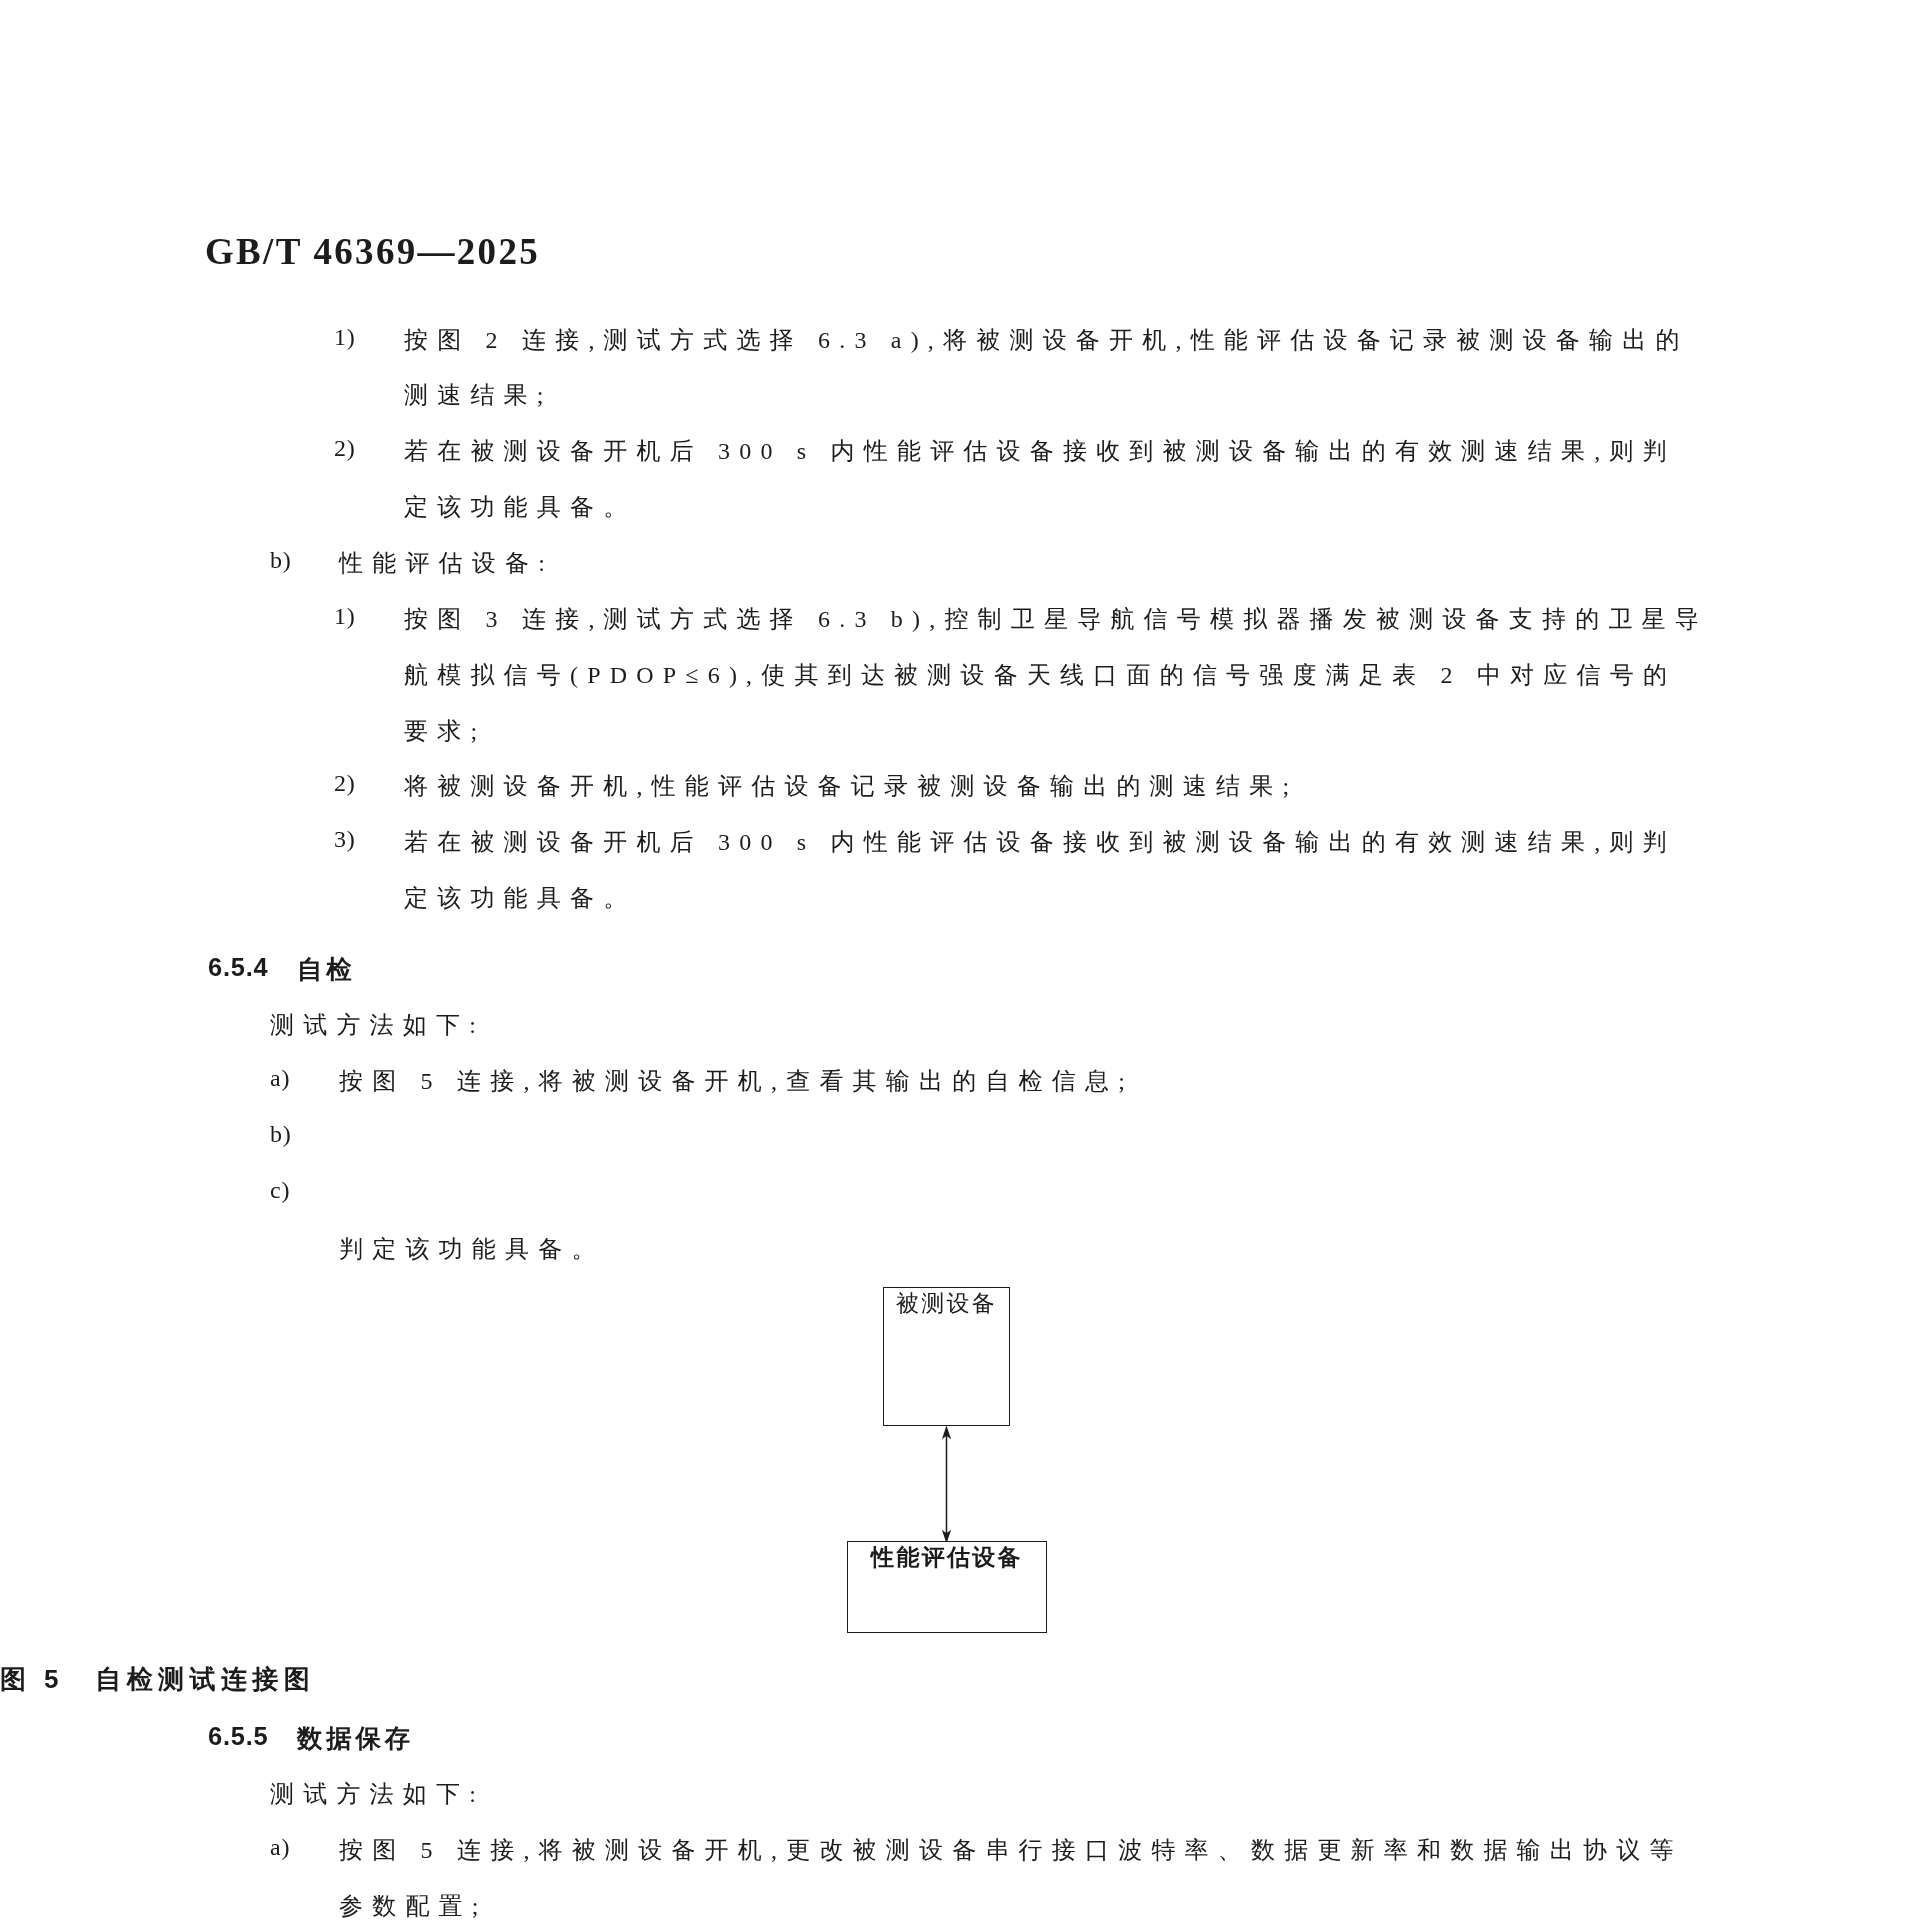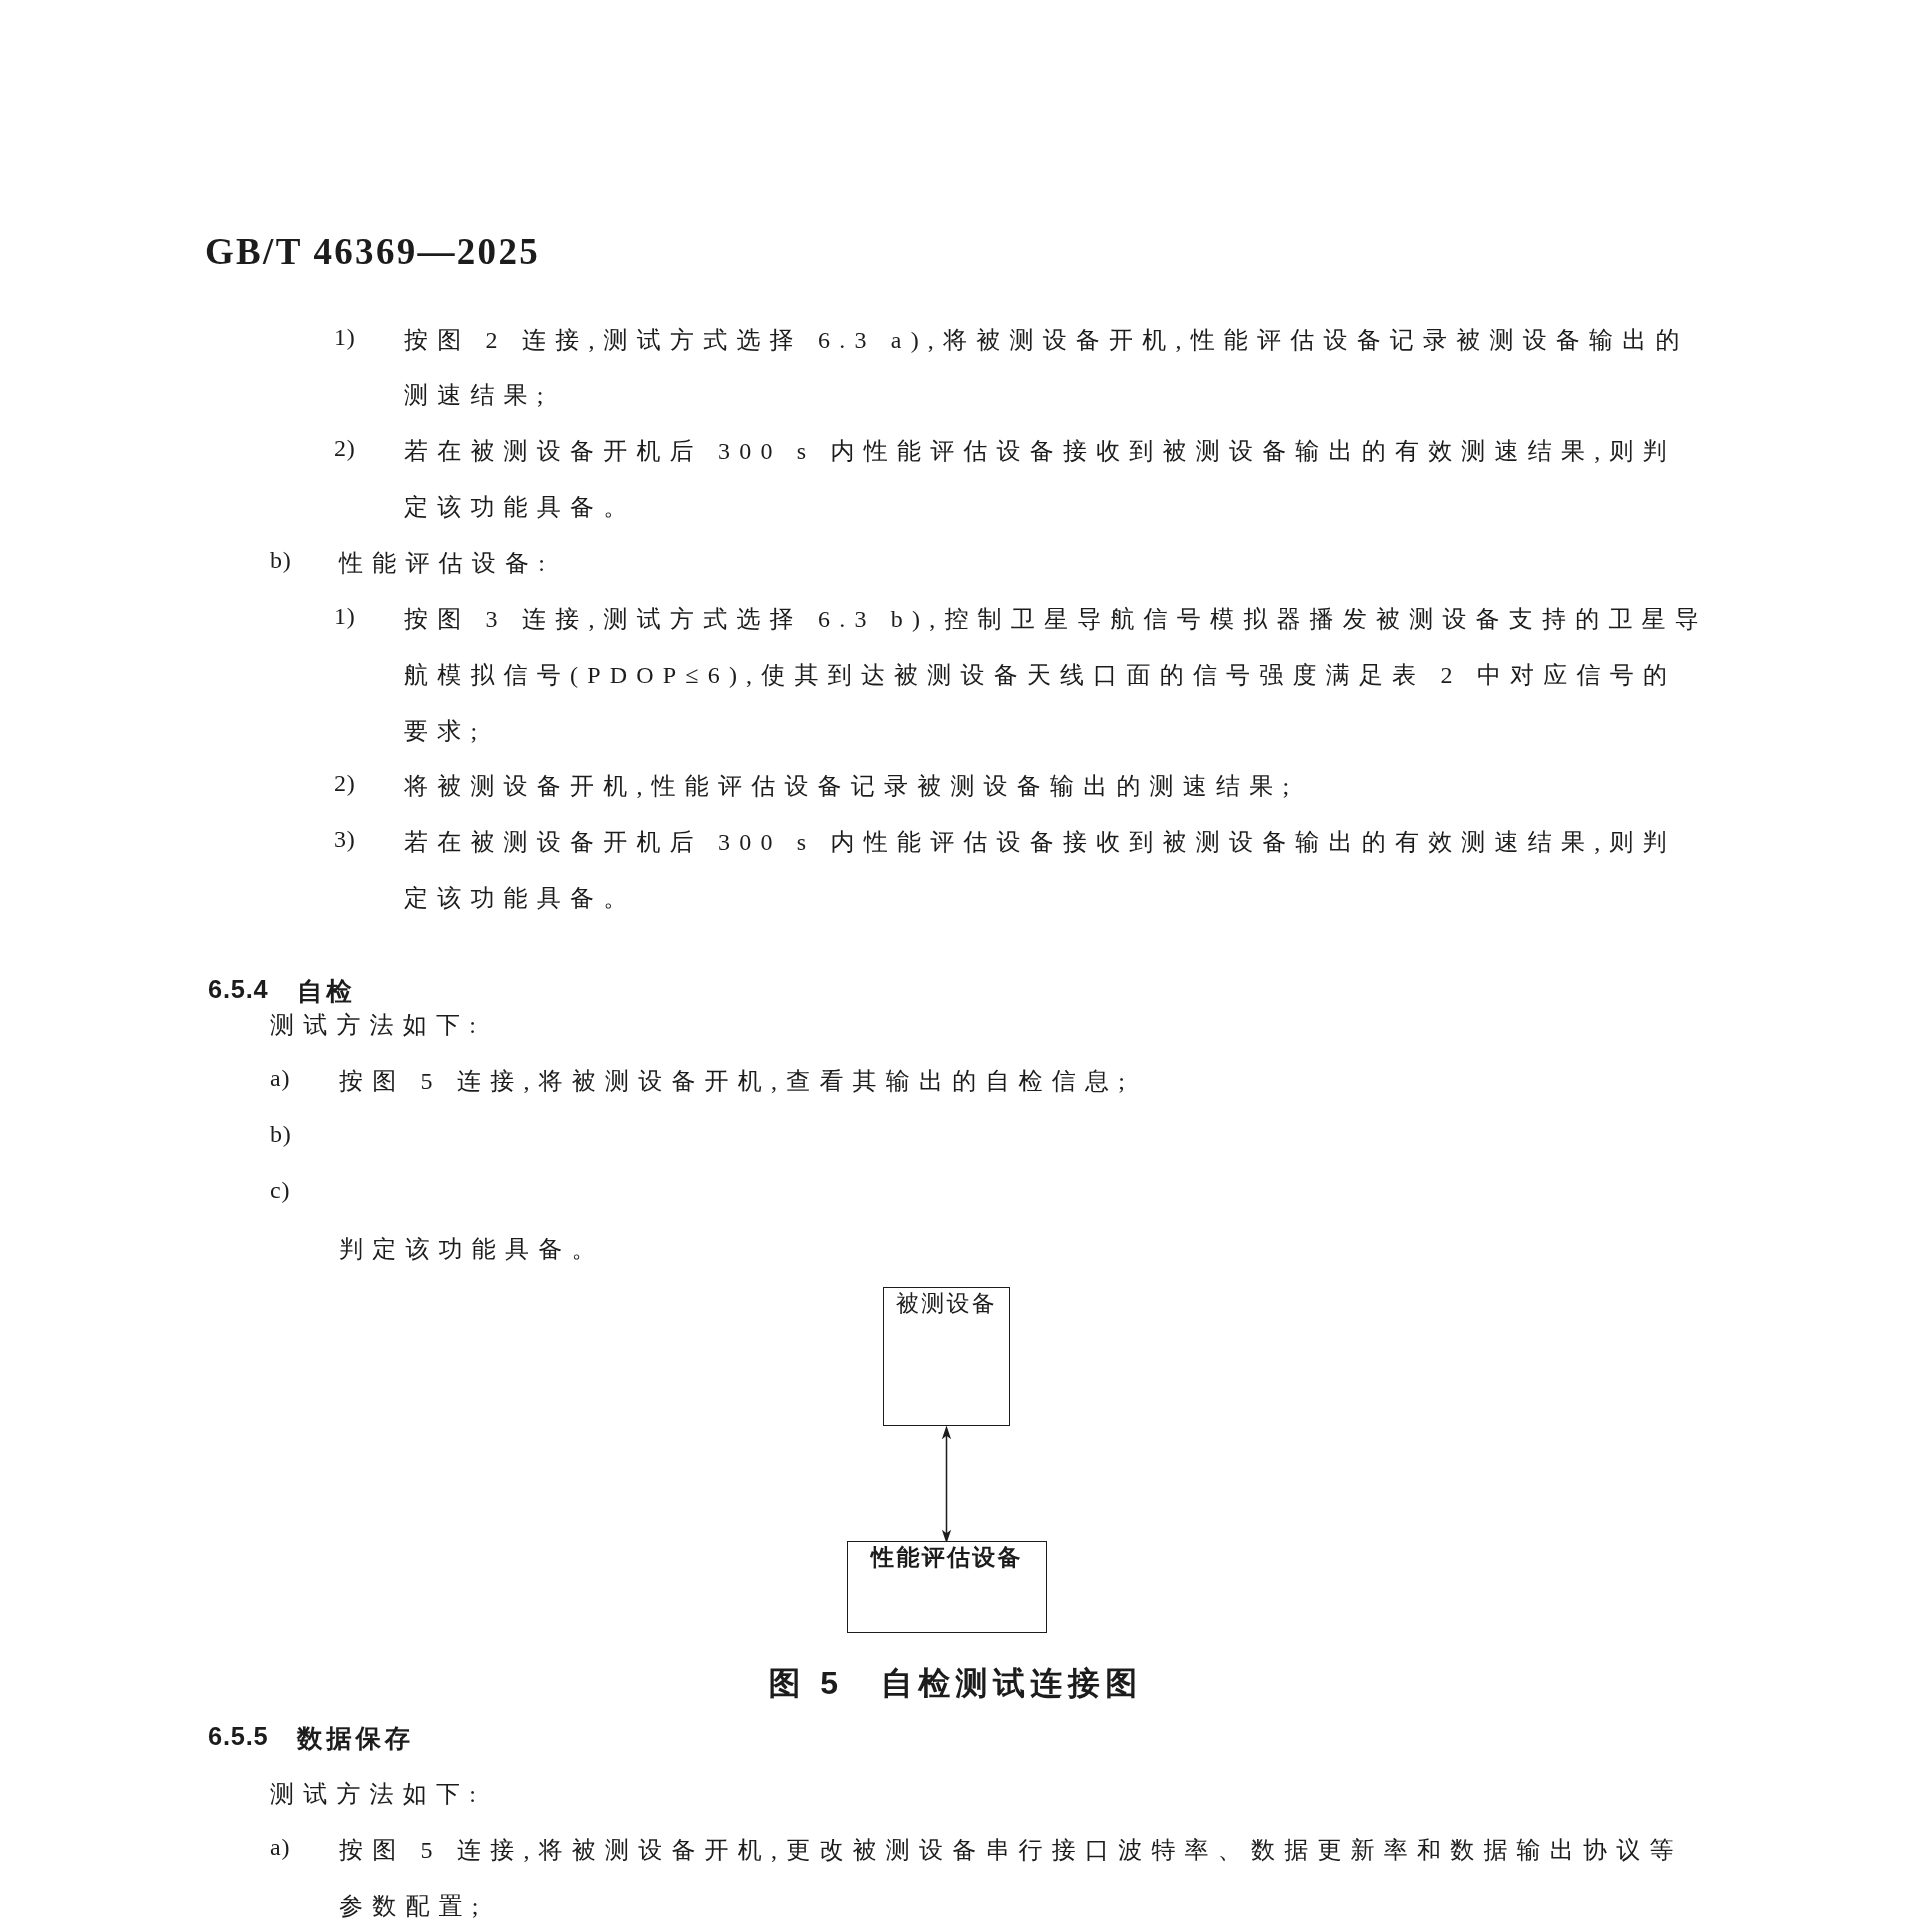--- a/index.html
+++ b/index.html
@@ -51,24 +51,23 @@
     box-sizing:border-box;
   }
   .fig-box-top{left:883px;top:1287px;width:127px;height:139px;}
   .fig-box-bottom{left:847px;top:1541px;width:200px;height:92px;font-weight:bold;}
   .fig-arrow{position:absolute;left:935px;top:1425px;}
   .fig-caption{
     position:absolute;
     left:0;
     top:1662px;
     width:100%;
-    text-align:center;
     font-family:"Liberation Sans","DejaVu Sans",sans-serif;
     font-weight:bold;
-    font-size:32px;
+    font-size:26px;
     letter-spacing:5.4px;
   }
   .watermark{
     position:absolute;
     left:211px;
     top:1925px;
     width:58px;
     height:58px;
     opacity:0.95;
   }
@@ -121,21 +120,21 @@
         <span class="lbl" style="left: 334px;">2)</span>
         <span style="left: 404px;">将被测设备开机,性能评估设备记录被测设备输出的测速结果;</span>
       </div>
       <div class="row" style="top: 826px;">
         <span class="lbl" style="left: 334px;">3)</span>
         <span style="left: 404px;">若在被测设备开机后 300 s 内性能评估设备接收到被测设备输出的有效测速结果,则判</span>
       </div>
       <div class="row" style="top: 882px;">
         <span style="left: 404px;">定该功能具备。</span>
       </div>
-      <div class="row heading" style="top: 975px; text-align: right;">
+      <div class="row heading" style="top: 953px; text-align: right;">
         <span class="lbl" style="left: 208px;">6.5.4</span>
         <span style="left: 297px;">自检</span>
       </div>
       <div class="row" style="top: 1009px;">
         <span style="left: 270px;">测试方法如下:</span>
       </div>
       <div class="row" style="top: 1065px;">
         <span class="lbl" style="left: 270px;">a)</span>
         <span style="left: 339px;">按图 5 连接,将被测设备开机,查看其输出的自检信息;</span>
       </div>

